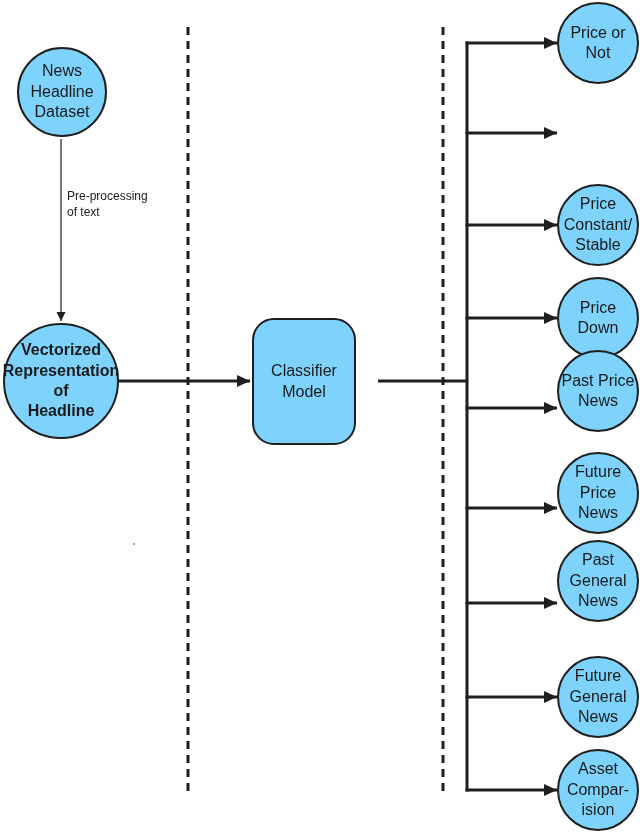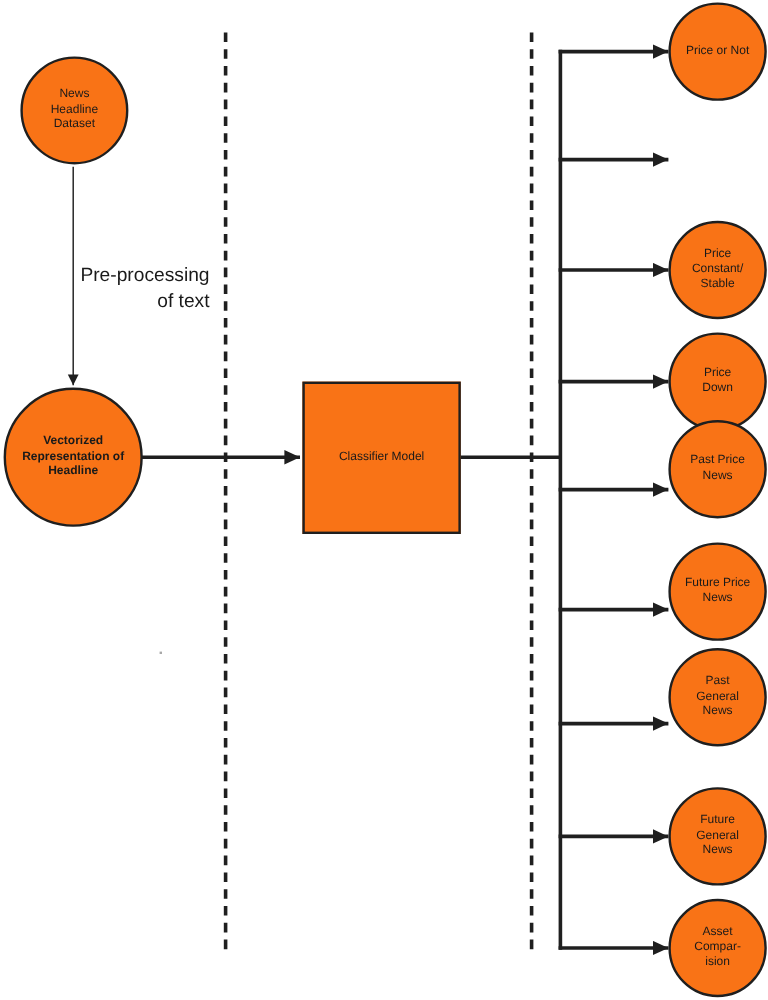--- a/index.html
+++ b/index.html
@@ -13,44 +13,43 @@
     overflow: hidden;
   }
   .wires {
     position: absolute;
     left: 0; top: 0;
     width: 640px; height: 833px;
   }
   .node {
     position: absolute;
     box-sizing: border-box;
-    background: #f97316;
+    background: #7dd3fc;
     border: 2px solid #1f1f1f;
     display: flex;
     align-items: center;
     justify-content: center;
     text-align: center;
     white-space: pre-line;
-    font-size: 10px;
+    font-size: 16px;
     line-height: 1.28;
   }
   .circle { border-radius: 50%; }
   .circle-dataset    { left: 17px;  top: 47px;  width: 90px;  height: 90px; }
   .circle-vectorized { left: 3px;   top: 323px; width: 116px; height: 116px; font-weight: bold; }
-  .rect-classifier   { left: 252px; top: 318px; width: 132px; height: 127px; }
+  .rect-classifier   { left: 252px; top: 318px; width: 104px; height: 127px; border-radius: 22px; }
   .out-circle        { left: 557px; width: 82px; height: 82px; }
   .edge-label {
     position: absolute;
     left: 67px;
     top: 188px;
-    font-size: 16px;
+    font-size: 12px;
     line-height: 1.35;
     white-space: pre-line;
-    text-align: right;
-    margin-top: 31px;
+    text-align: left;
   }
   .stray-mark {
     position: absolute;
     left: 133px; top: 543px;
     width: 2px; height: 2px;
     background: #a8a8a8;
   }
 </style>
 </head>
 <body>

